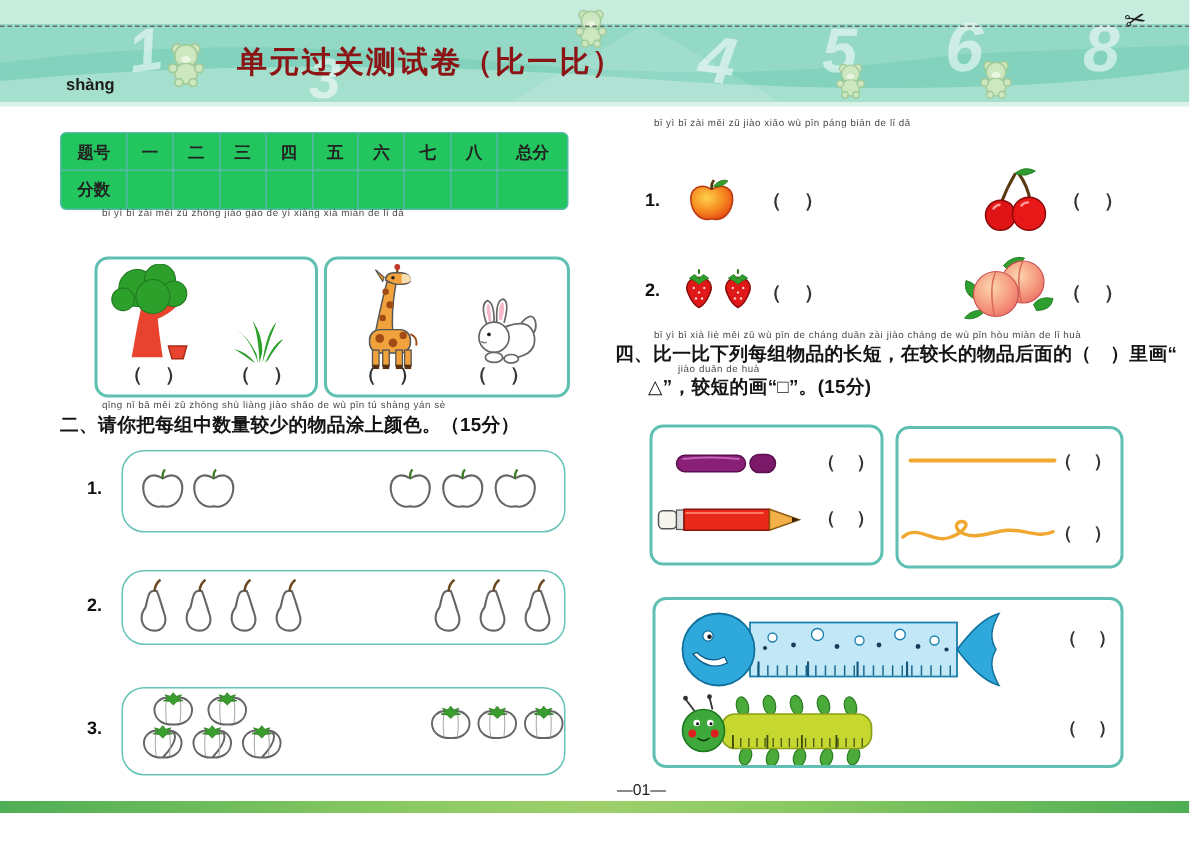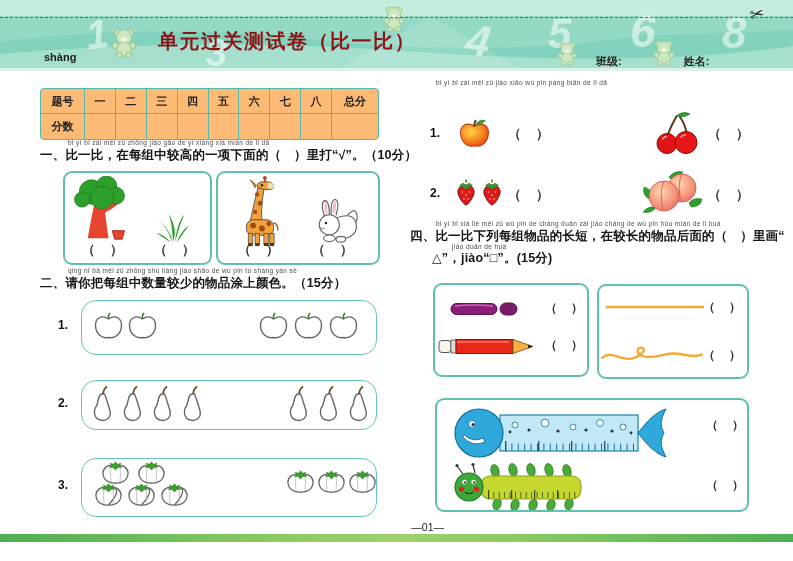--- a/index.html
+++ b/index.html
@@ -23,21 +23,21 @@
   .hline{position:absolute;font-size:12.5px;font-weight:bold;color:#151515;white-space:nowrap;letter-spacing:.2px;}
   .num{position:absolute;font-weight:bold;font-size:12px;color:#111;}
   .paren{position:absolute;font-size:13px;color:#333;font-weight:600;letter-spacing:1px;white-space:nowrap;}
   .ibox{position:absolute;border:2px solid #5fc0b2;border-radius:9px;background:#fff;}
   .rbox{position:absolute;border:1.6px solid #66c4b6;border-radius:15px;background:#fff;}
   .art{position:absolute;}
   .fruit-row{position:absolute;display:flex;align-items:flex-end;}
   
   .score-table{position:absolute;left:40px;top:88px;width:337px;height:50px;display:grid;
     grid-template-columns:44px repeat(8,1fr) 46px;grid-template-rows:1fr 1fr;
-    border:1.6px solid #55b9ab;border-radius:4px;overflow:hidden;background:#fdba74;text-align:right;}
+    border:1.6px solid #55b9ab;border-radius:4px;overflow:hidden;background:#22c55e;text-align:right;}
   .score-table>div{border-right:1.1px solid #55b9ab;border-bottom:1.1px solid #55b9ab;
     display:flex;align-items:center;justify-content:center;font-size:11px;font-weight:bold;color:#222;}
   .score-table>div:nth-child(10n){border-right:none;}
   .score-table>div:nth-child(n+11){border-bottom:none;}
   
   .pagenum{position:absolute;left:356px;top:521px;width:88px;text-align:right;font-size:10.5px;color:#222;}
   .footer-bar{position:absolute;left:0;top:534px;width:793px;height:8px;
     background:linear-gradient(90deg,#4fae55,#8cca62 35%,#9ed06a 50%,#8cca62 65%,#4fae55);}
 </style>
 </head>
@@ -109,26 +109,20 @@
           <circle cx="8" cy="24.2" r="2.3"></circle>
           <circle cx="16" cy="24.2" r="2.3"></circle>
         </g>
         <ellipse cx="12" cy="11" rx="2.8" ry="2" fill="#e9f5df"></ellipse>
       </svg>
 
     <div class="cut-line"></div>
     <div class="scissors">✂</div>
     <div class="title">单元过关测试卷（比一比）</div>
     <div class="series">shàng</div>
-    <div class="cls-name">
-      <span>班级:</span>
-        <span class="blank"></span>
-      <span>姓名:</span>
-        <span class="blank"></span>
-    </div>
   </div>
   <div class="hdr-edge"></div>
 
   <div class="score-table">
     <div>题号</div>
     <div>一</div>
     <div>二</div>
     <div>三</div>
     <div>四</div>
     <div>五</div>
@@ -142,21 +136,20 @@
     <div></div>
       <div></div>
     <div></div>
       <div></div>
     <div></div>
       <div></div>
     <div></div>
   </div>
 
   <div class="pinyin" style="left:68px;top:139px;">bǐ yì bǐ   zài měi zǔ zhōng jiào gāo de yí xiàng xià miàn de   lǐ dǎ</div>
-  <div class="hline" style="left:40px;top:147px;">一、比一比，在每组中较高的一项下面的（　）里打“√”。（10分）</div>
 
   <div class="ibox" style="left:63px;top:171px;width:145px;height:90px;"></div>
   <svg class="art" style="left:70px;top:176px;width:60px;height:66px;" viewBox="0 0 62 70">
     <path d="M26 26 C22 42 20 56 18 66 L40 66 C38 52 36 40 36 26 Z" fill="#e8432f"></path>
     <path d="M34 36 C44 32 50 26 52 19" stroke="#e8432f" stroke-width="7" fill="none" stroke-linecap="round"></path>
     <g fill="#2da02c" stroke="#1f7a1f" stroke-width="0.8">
       <circle cx="22" cy="17" r="13"></circle>
         <circle cx="38" cy="11" r="11"></circle>
         <circle cx="48" cy="21" r="9"></circle>
       <circle cx="33" cy="23" r="12"></circle>
@@ -411,21 +404,21 @@
     <circle cx="41" cy="19" r="14" fill="url(#gp)" stroke="#c85050" stroke-width="0.8"></circle>
     <path d="M41 5 Q36 14 40 33" stroke="#d86a5a" stroke-width="1" fill="none"></path>
     <circle cx="23" cy="27" r="15" fill="url(#gp)" stroke="#c85050" stroke-width="0.8"></circle>
     <path d="M23 12 Q18 22 22 42" stroke="#d86a5a" stroke-width="1" fill="none"></path>
   </svg>
   <span class="paren" style="left:708px;top:186px;">（　）</span>
 
   <div class="pinyin" style="left:436px;top:220px;">bǐ yì bǐ xià liè měi zǔ wù pǐn de cháng duǎn   zài jiào cháng de wù pǐn hòu miàn de   lǐ huà</div>
   <div class="hline" style="left:410px;top:228px;text-align:right;">四、比一比下列每组物品的长短，在较长的物品后面的（　）里画“</div>
   <div class="pinyin" style="left:452px;top:243px;">jiào duǎn de huà</div>
-  <div class="hline" style="left:432px;top:250px;">△”，jiào“□”。(15分)</div>
+  <div class="hline" style="left:432px;top:250px;">△”，较短的画“□”。(15分)</div>
 
   <div class="ibox" style="left:433px;top:283px;width:152px;height:90px;"></div>
   <svg class="art" style="left:450px;top:300px;width:68px;height:17px;" viewBox="0 0 68 17">
     <rect x="1" y="3.5" width="46" height="11" rx="5.5" fill="#8a1f78" stroke="#5a1050" stroke-width="1"></rect>
     <rect x="50" y="3" width="17" height="12" rx="6" fill="#7a1a68" stroke="#5a1050" stroke-width="1"></rect>
     <path d="M5 6 q18 -2 38 0" stroke="#c565b5" stroke-width="1.4" fill="none"></path>
   </svg>
   <span class="paren" style="left:545px;top:300px;font-size:12px;">（　）</span>
   <svg class="art" style="left:437px;top:335px;width:102px;height:23px;" viewBox="0 0 102 23">
     <rect x="2" y="5.5" width="12" height="12" rx="3" fill="#f6f6ef" stroke="#555" stroke-width="1"></rect>

